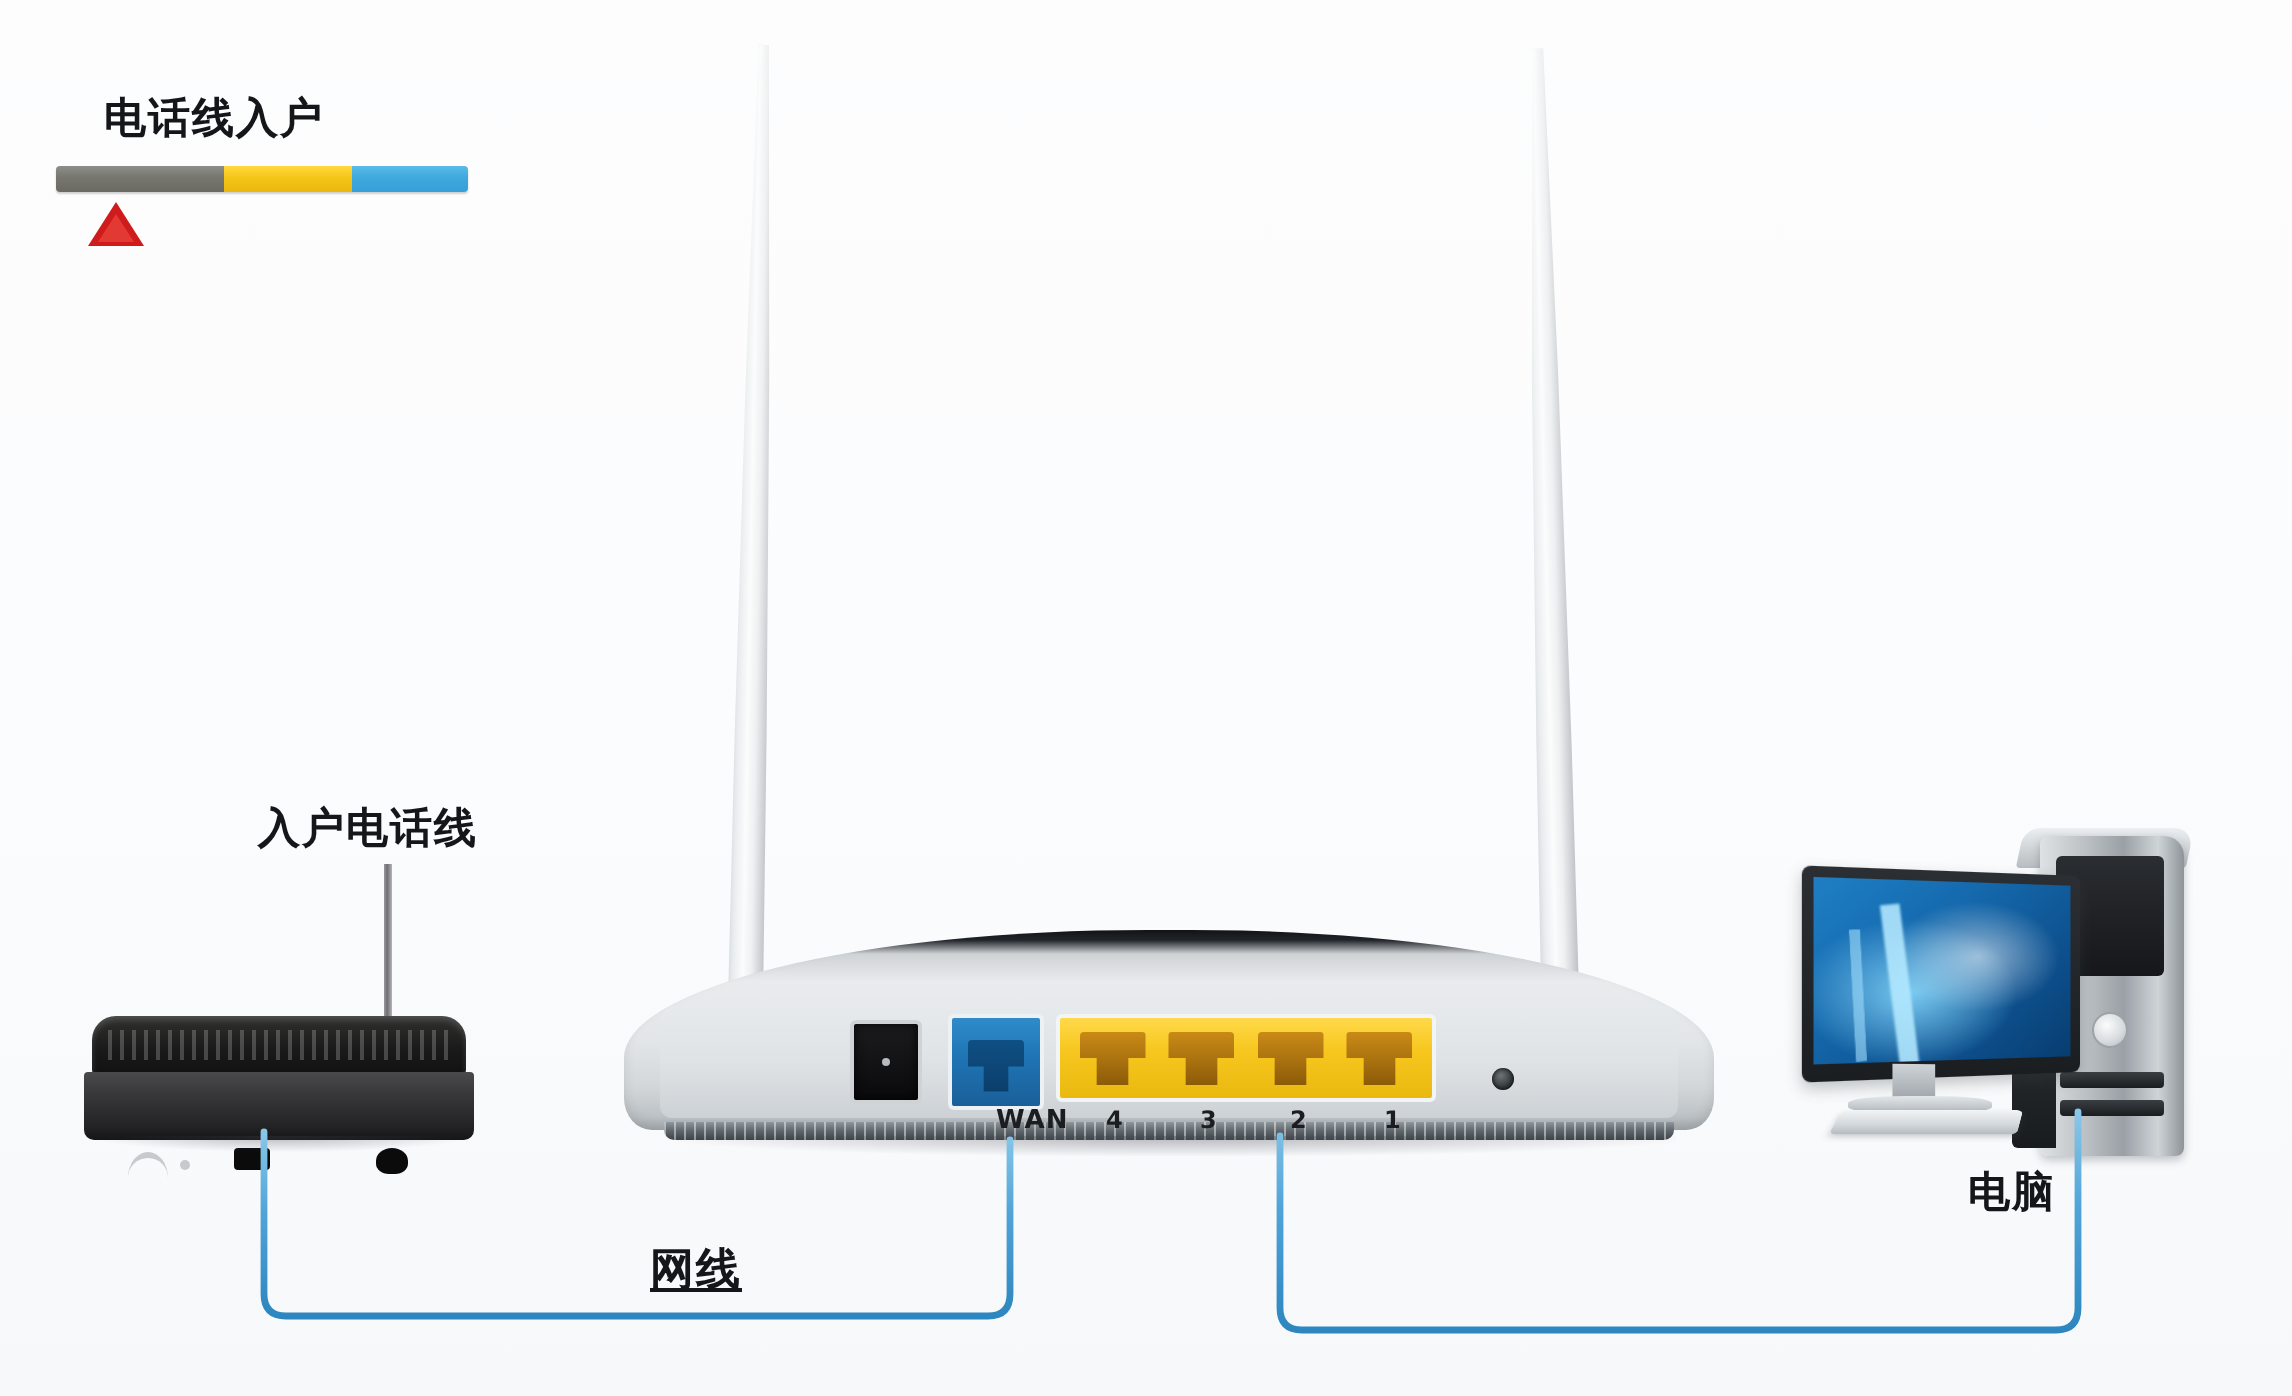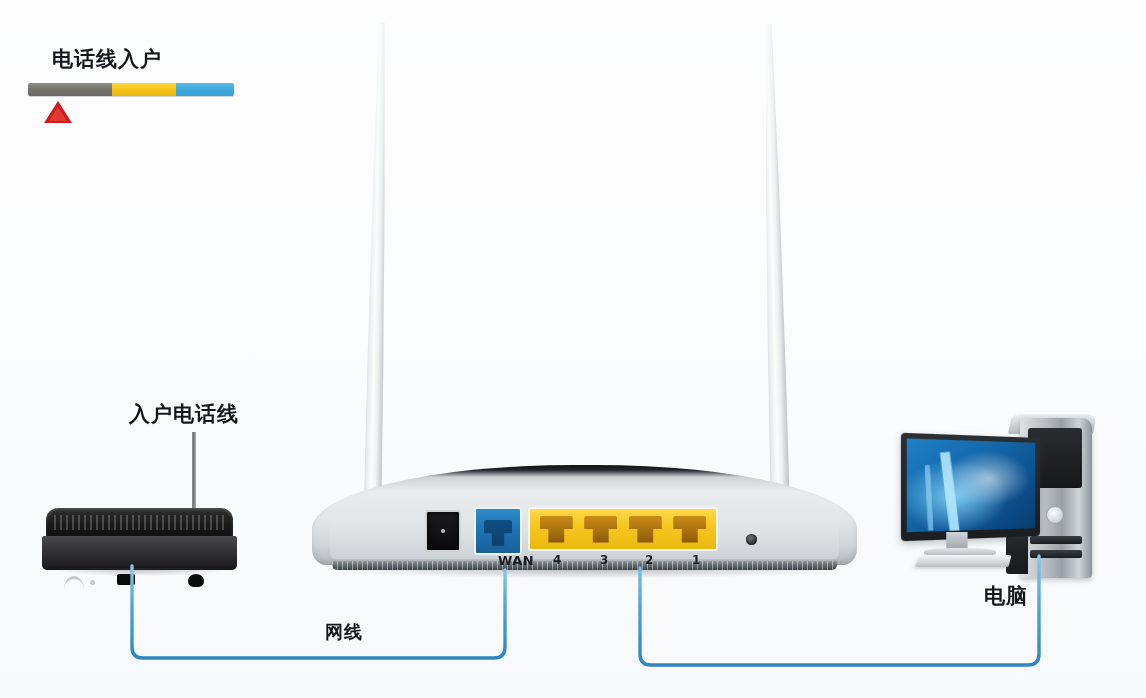--- a/index.html
+++ b/index.html
@@ -421,21 +421,22 @@
   #cable-layer {
     position: absolute;
     left: 0; top: 0;
     width: 1146px; height: 698px;
     pointer-events: none;
   }
 
   
   #lan-cable-caption {
     left: 325px; top: 620px;
-    font-size: 18px;
+    font-size: 22px;
+    text-decoration: underline;
   }
 </style>
 </head>
 <body>
 
 <div id="stage">
 
   <div id="legend" class="abs">
     <div id="legend-label" class="cn">电话线入户</div>
     <div id="legend-bar">

